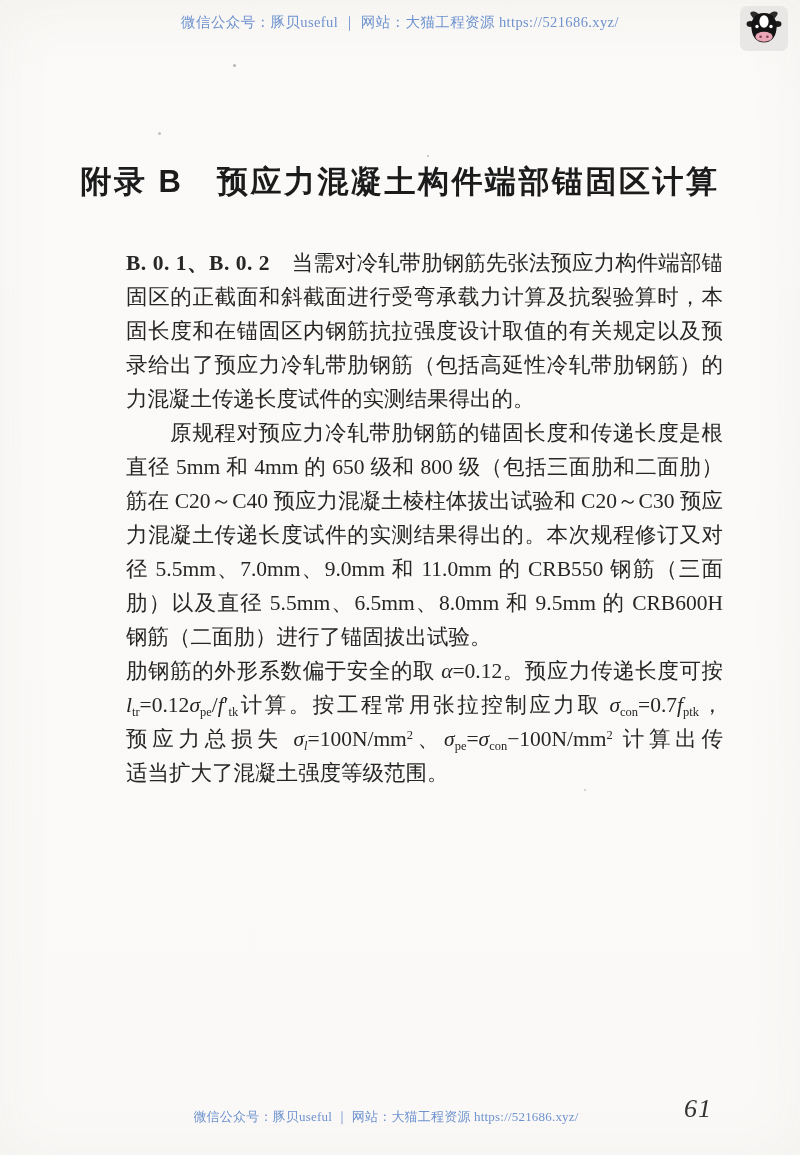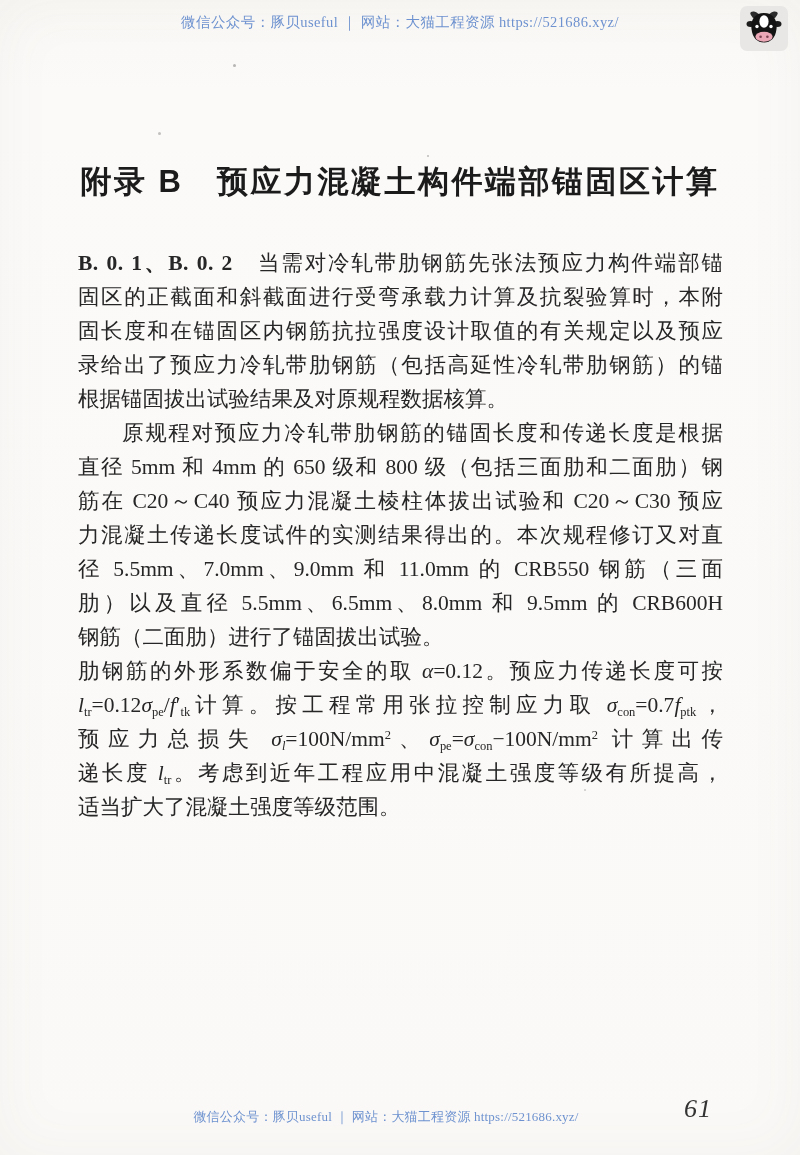--- a/index.html
+++ b/index.html
@@ -29,21 +29,21 @@
     font-weight:bold; font-size:31px; letter-spacing:2.5px; color:#1b1b1b;
     white-space:nowrap;
   }
   .doc-body {
     position:absolute; top:246px; left:78px; width:645px;
     font-size:21.5px; color:#262626;
   }
   .ln {
     height:34px; line-height:34px;
     text-align:justify; text-align-last:justify;
-    white-space:normal; overflow:hidden;
+    white-space:normal; overflow:hidden;margin-left:48px;
   }
   .ln.end { text-align-last:left; }
   .ln.ind { padding-left:44px; }
   .ln b { font-weight:bold; letter-spacing:0.5px; }
   .ln i { font-style:italic; }
   .ln sub { font-size:0.58em; vertical-align:-0.3em; line-height:0; }
   .ln sup { font-size:0.58em; vertical-align:0.6em; line-height:0; }
   .page-number {
     position:absolute; top:1094px; left:684px;
     font-size:26px; font-style:italic; color:#333333;
@@ -80,32 +80,31 @@
     </span>
   </div>
 
   <div class="doc-title">附录 B　预应力混凝土构件端部锚固区计算</div>
 
   <div class="doc-body">
     <div class="ln"><b>B. 0. 1、B. 0. 2</b>　当需对冷轧带肋钢筋先张法预应力构件端部锚</div>
     <div class="ln">固区的正截面和斜截面进行受弯承载力计算及抗裂验算时，本附</div>
     <div class="ln">固长度和在锚固区内钢筋抗拉强度设计取值的有关规定以及预应</div>
     <div class="ln">录给出了预应力冷轧带肋钢筋（包括高延性冷轧带肋钢筋）的锚</div>
-    <div class="ln end">根据锚固拔出试验结果及对原规程数据核算。</div>
+    <div class="ln end">力混凝土传递长度试件的实测结果得出的。</div>
     <div class="ln ind">原规程对预应力冷轧带肋钢筋的锚固长度和传递长度是根据</div>
     <div class="ln">直径 5mm 和 4mm 的 650 级和 800 级（包括三面肋和二面肋）钢</div>
     <div class="ln">筋在 C20～C40 预应力混凝土棱柱体拔出试验和 C20～C30 预应</div>
     <div class="ln">力混凝土传递长度试件的实测结果得出的。本次规程修订又对直</div>
     <div class="ln">径 5.5mm、7.0mm、9.0mm 和 11.0mm 的 CRB550 钢筋（三面</div>
     <div class="ln">肋）以及直径 5.5mm、6.5mm、8.0mm 和 9.5mm 的 CRB600H</div>
     <div class="ln end">钢筋（二面肋）进行了锚固拔出试验。</div>
     <div class="ln">肋钢筋的外形系数偏于安全的取 <i>α</i>=0.12。预应力传递长度可按</div>
     <div class="ln"><i>l</i><sub>tr</sub>=0.12<i>σ</i><sub>pe</sub>/<i>f</i>′<sub>tk</sub>计算。按工程常用张拉控制应力取 <i>σ</i><sub>con</sub>=0.7<i>f</i><sub>ptk</sub>，</div>
     <div class="ln">预应力总损失 <i>σ</i><sub><i>l</i></sub>=100N/mm<sup>2</sup>、<i>σ</i><sub>pe</sub>=<i>σ</i><sub>con</sub>−100N/mm<sup>2</sup> 计算出传</div>
-    <div class="ln">递长度 <i>l</i><sub>tr</sub>。考虑到近年工程应用中混凝土强度等级有所提高，</div>
     <div class="ln end">适当扩大了混凝土强度等级范围。</div>
   </div>
 
   <div class="wm wm-bottom">微信公众号：豚贝useful ｜ 网站：大猫工程资源 https://521686.xyz/</div>
 
   <div class="page-number">61</div>
 
   <div class="speck s1"></div>
   <div class="speck s2"></div>
   <div class="speck s3"></div>

